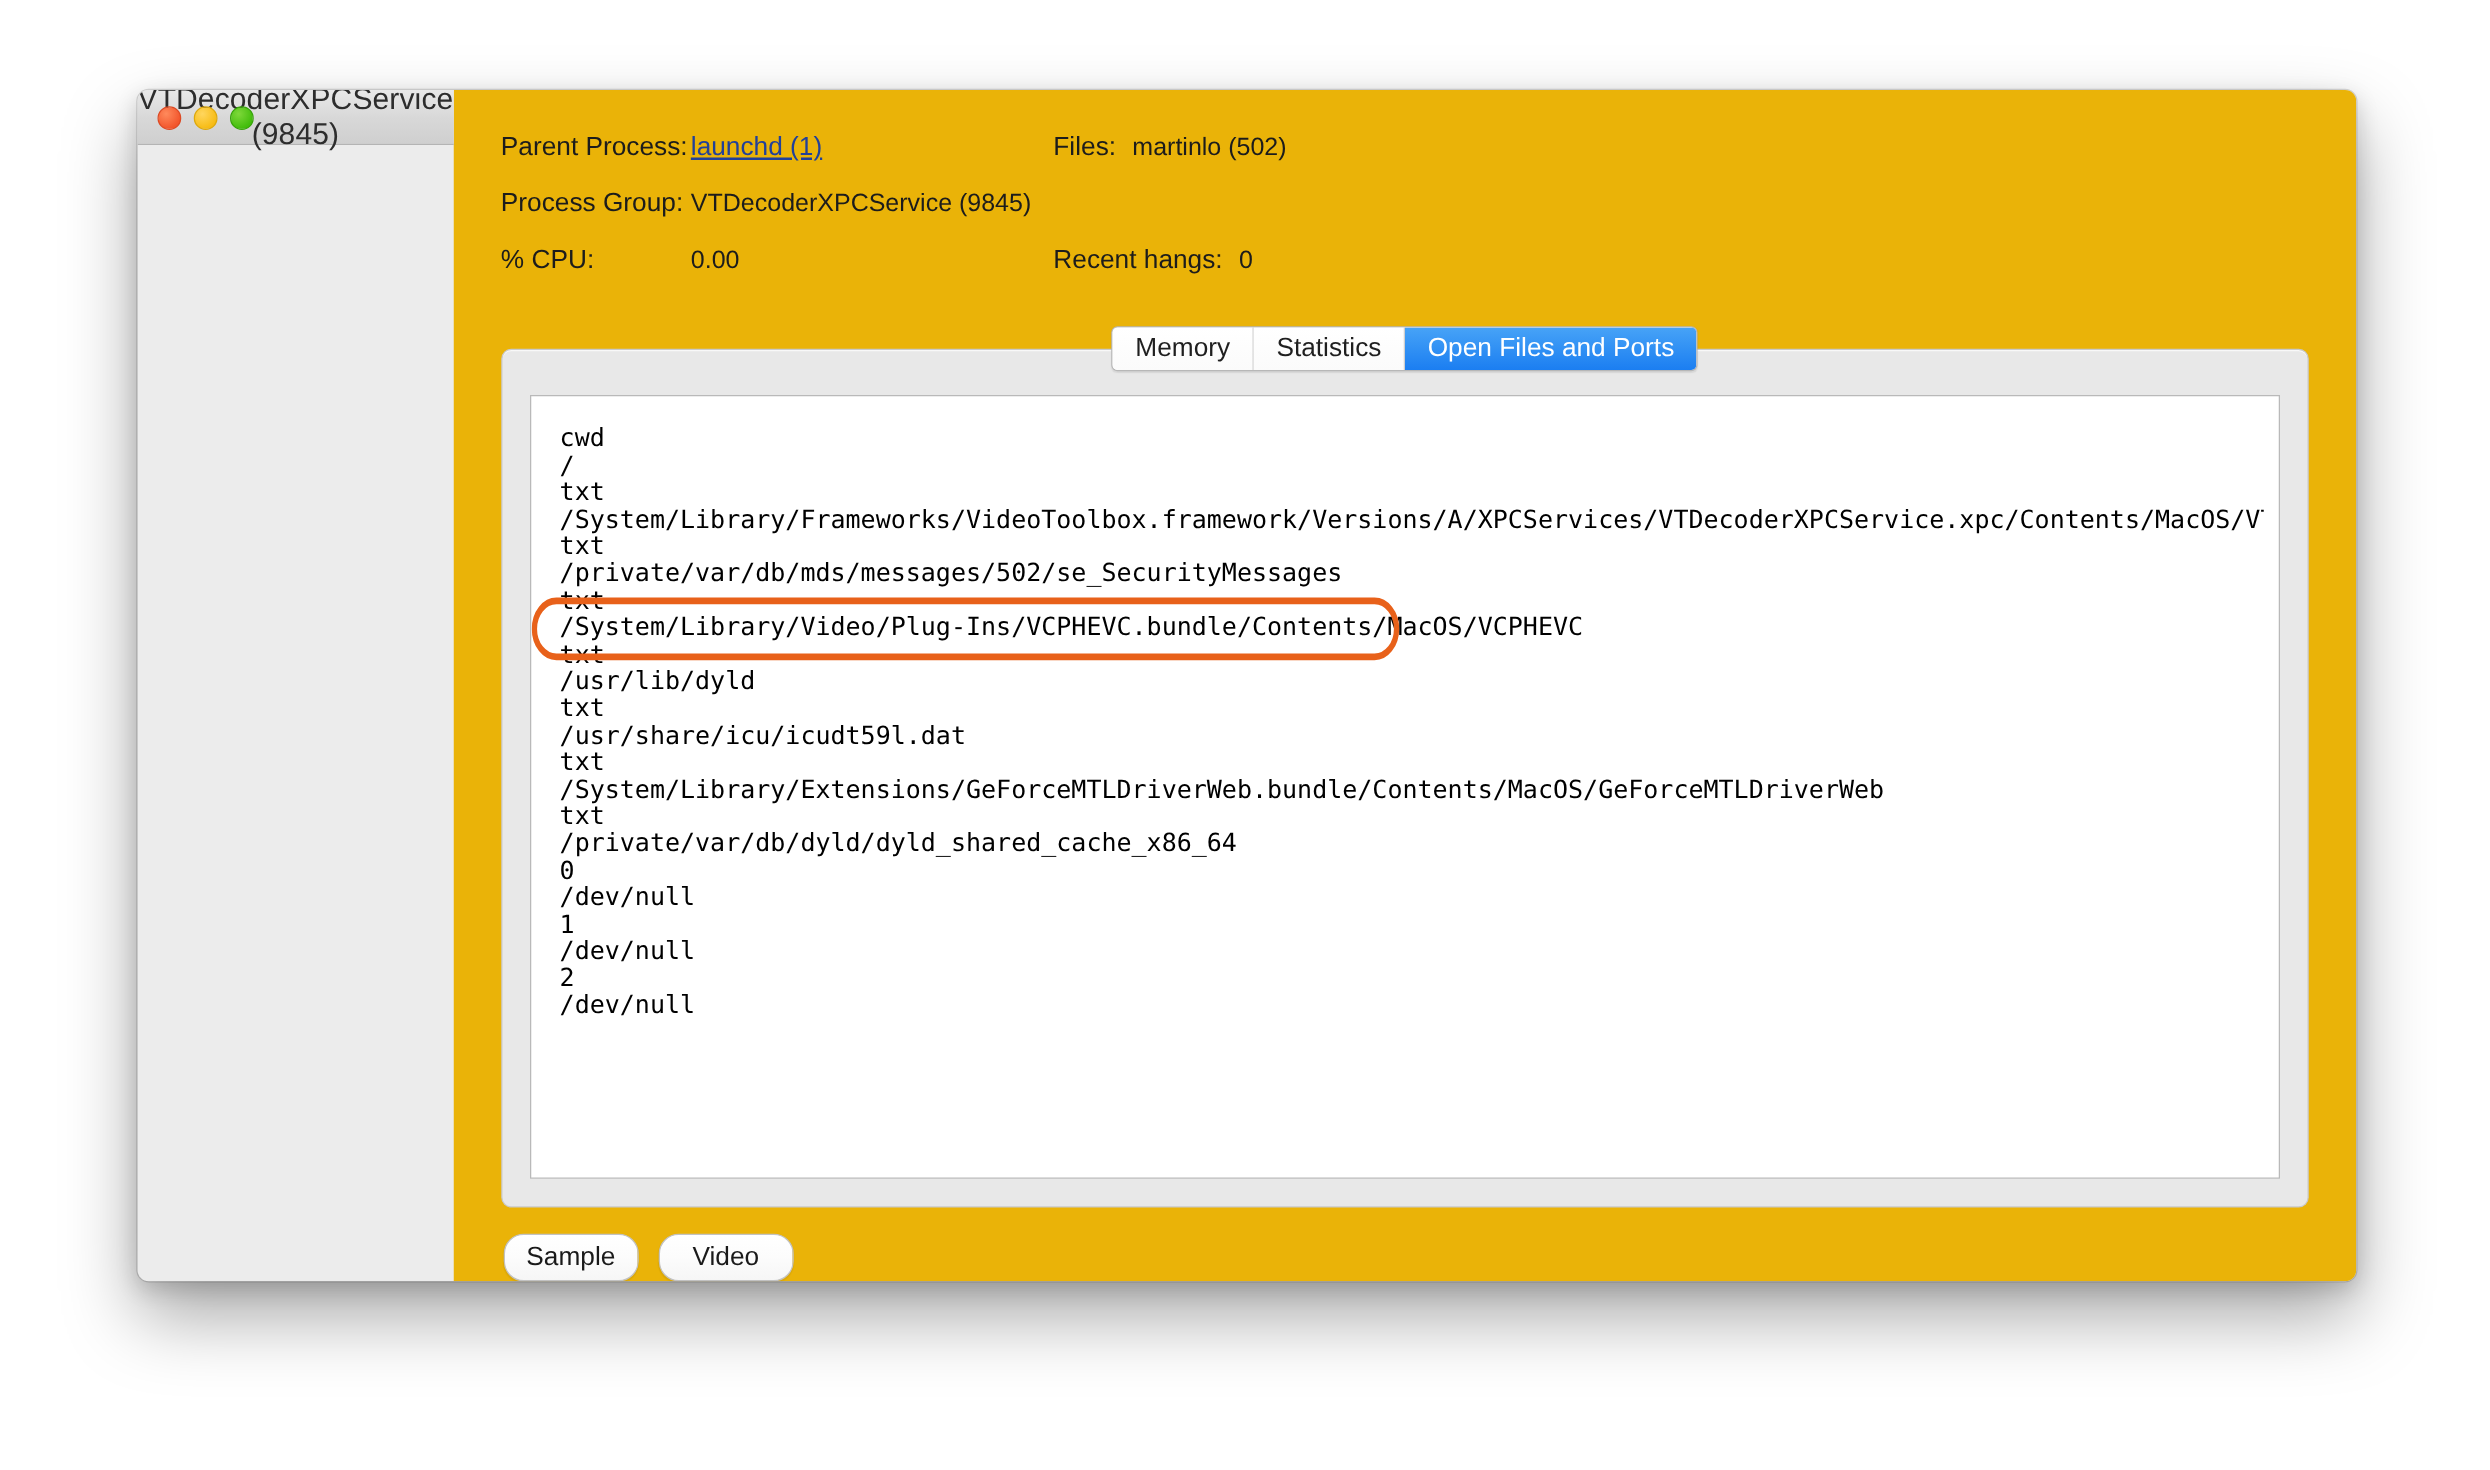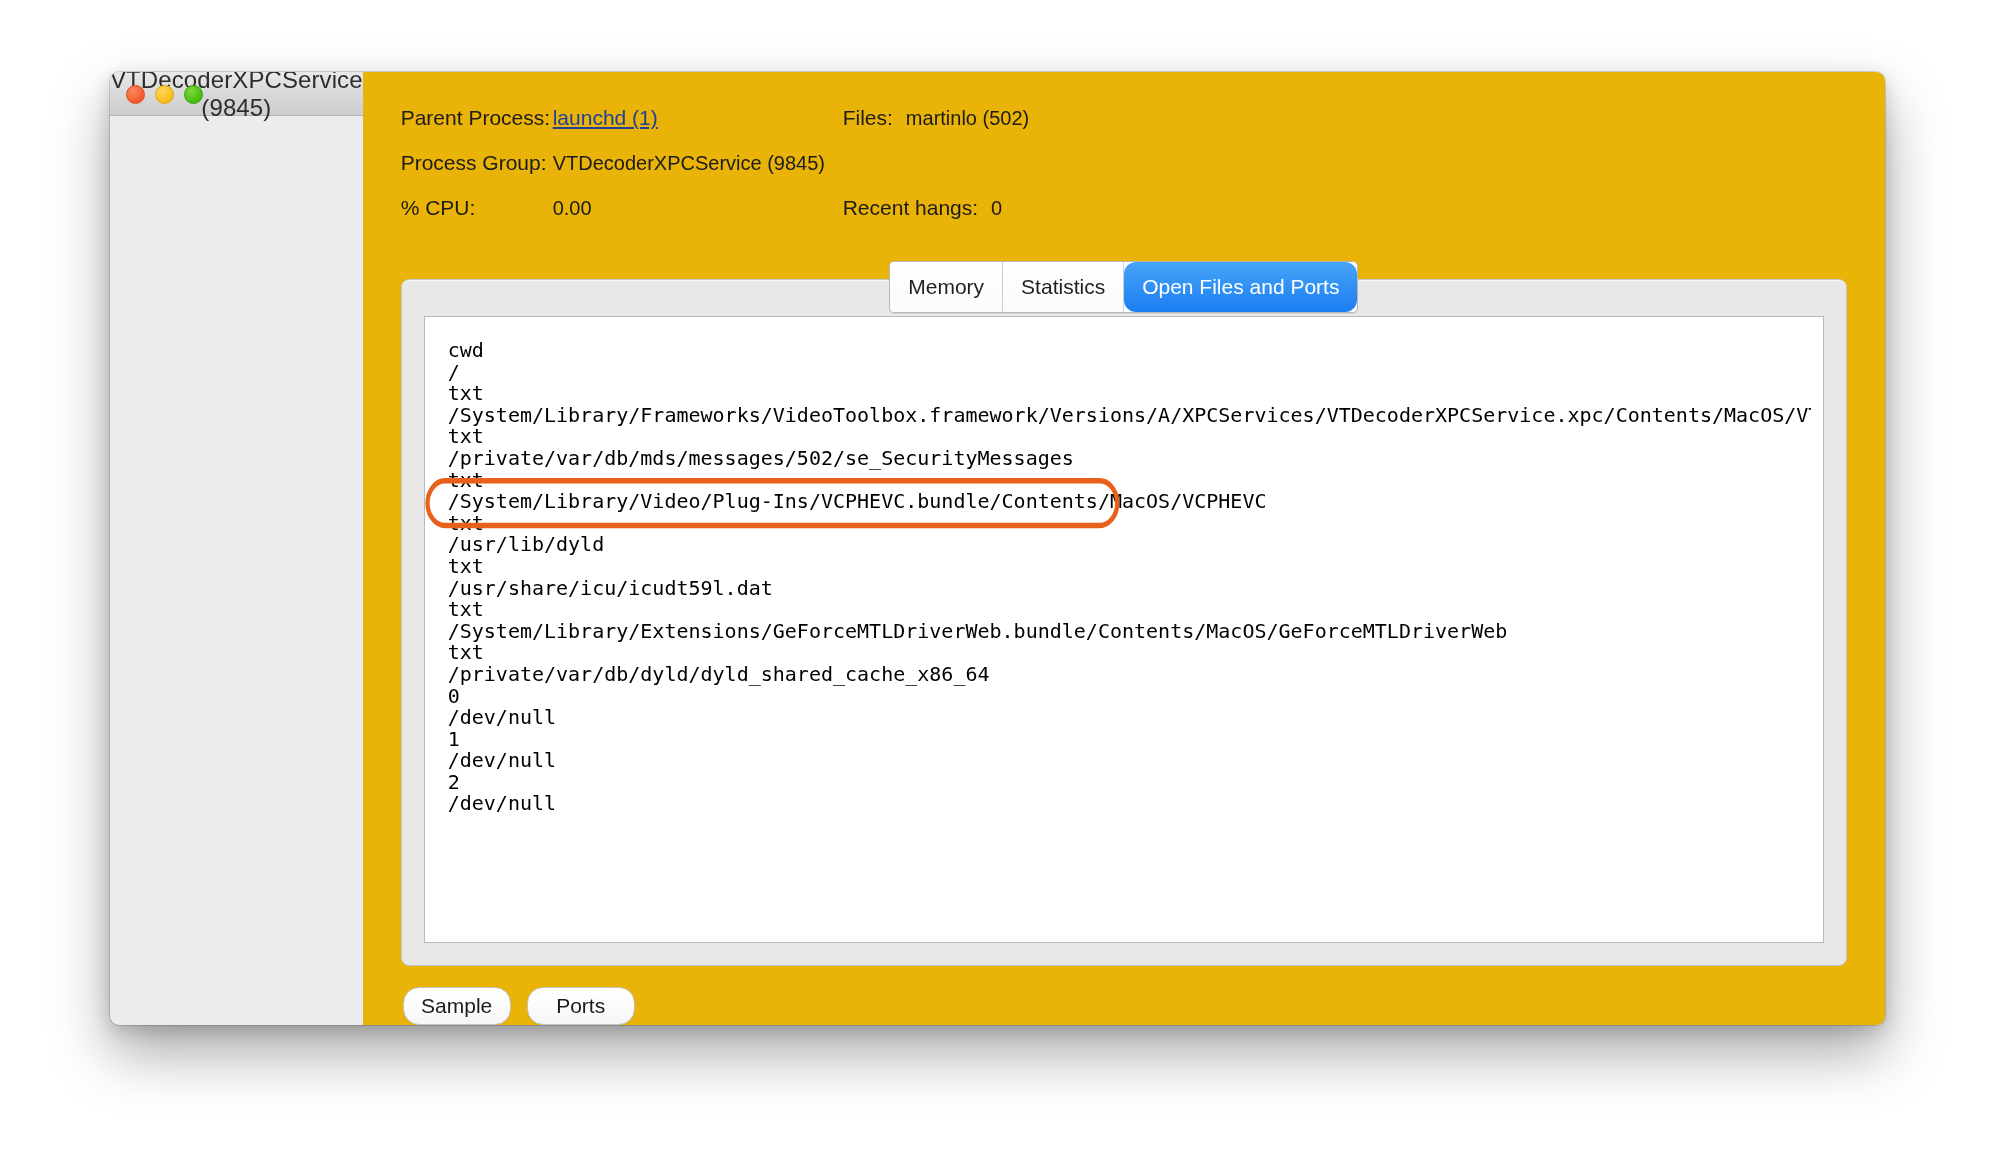--- a/index.html
+++ b/index.html
@@ -132,41 +132,41 @@
     position: absolute;
     left: 0; right: 0;
     top: 0;
     height: 36px;
     display: flex;
     justify-content: center;
     z-index: 4;
   }
   .segmented {
     display: flex;
-    height: 52px;
+    height: 36px;
     border-radius: 5px;
     overflow: hidden;
     border: 1px solid #b7b7b7;
     box-shadow: 0 1px 1px rgba(0,0,0,0.08);
     background: #ffffff;
   }
   .tab {
     display: flex;
     align-items: center;
     justify-content: center;
     padding: 0 18px;
     font-size: 21px;
     color: #1f1f1f;
     background: linear-gradient(to bottom, #ffffff, #fbfbfb);
     border-right: 1px solid #cfcfcf;
     cursor: default;
     white-space: nowrap;
     user-select: none;
   }
-  .tab:last-child { border-right: none; border-radius: 12px; }
+  .tab:last-child { border-right: none; }
   .tab.active {
     background: linear-gradient(to bottom, #47a3f7 0%, #1b7ef1 100%);
     color: #ffffff;
   }
 
   #tab-panel {
     position: absolute;
     left: 0; right: 0;
     top: 18px;
     bottom: 0;
@@ -313,18 +313,18 @@
             <svg id="annotation" viewBox="0 0 1651 581" preserveAspectRatio="none">
               <rect x="3" y="152.20000000000002" width="814.328125" height="41.6" rx="20.8" ry="20.8" fill="none" stroke="#e8611a" stroke-width="5"></rect>
             </svg>
           </div>
         </div>
 
       </div>
 
       <div id="button-bar">
         <button class="push-button">Sample</button>
-        <button class="push-button">Ports</button>
+        <button class="push-button">Video</button>
       </div>
 
     </div>
   </div>
 </div>
 
 </body></html>

